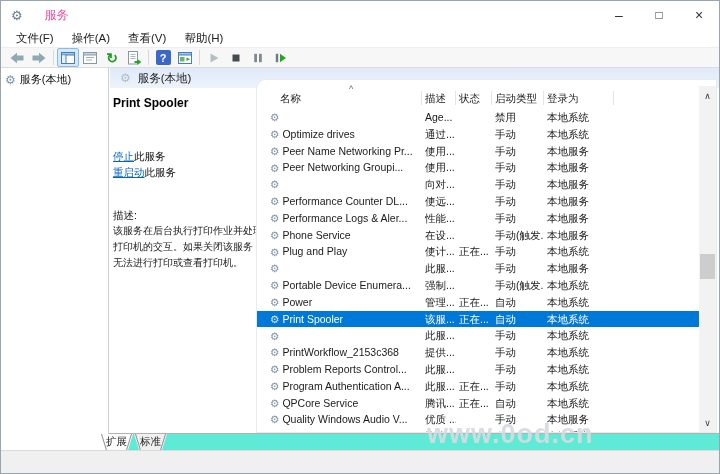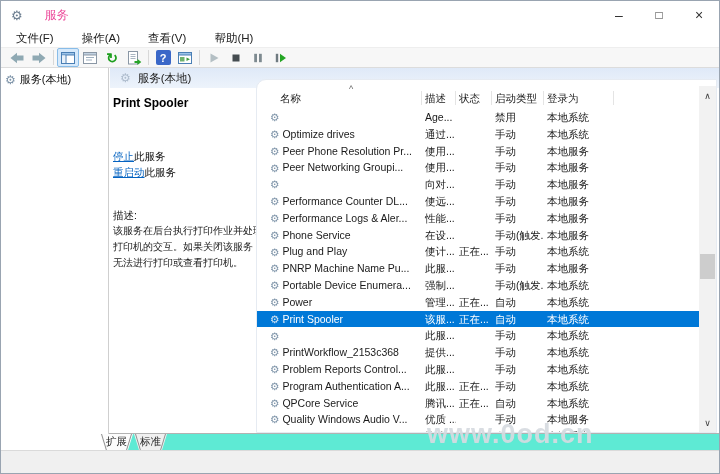--- a/index.html
+++ b/index.html
@@ -8,21 +8,21 @@
 
   
   .titlebar { position:absolute; left:0; top:0; width:718px; height:28px; background:#ffffff; display:flex; align-items:center; }
   .app-icon { margin-left:10px; font-size:13px; color:#6b7d8f; line-height:1; }
   .title { margin-left:22px; font-size:12px; color:#ec4899; }
   .win-controls { position:absolute; right:0; top:0; height:28px; display:flex; }
   .wbtn { width:40px; height:28px; display:flex; align-items:center; justify-content:center; font-size:14px; color:#333; cursor:default; }
   .wbtn.max { font-size:12px; }
 
   
-  .menubar { position:absolute; left:0; top:28px; width:718px; height:18px; background:#ffffff; display:flex; align-items:center; padding-left:6px;gap:10px; }
+  .menubar { position:absolute; left:0; top:28px; width:718px; height:18px; background:#ffffff; display:flex; align-items:center; padding-left:6px; }
   .menu-item { font-size:11.5px; color:#222; padding:2px 9px; }
 
   
   .toolbar { position:absolute; left:0; top:46px; width:718px; height:21px; background:#f7f7f7; border-top:1px solid #eeeeee; border-bottom:1px solid #dcdcdc; display:flex; align-items:center; padding-left:5px; }
   .tbtn { width:22px; height:19px; display:flex; align-items:center; justify-content:center; }
   .tbtn.pressed { background:#d6e9fb; border:1px solid #88bce8; border-radius:2px; }
   .tsep { width:1px; height:15px; background:#d8d8d8; margin:0 3px; }
   .glyph-refresh { color:#1d9e1d; font-size:14px; font-weight:bold; line-height:1; }
   .help-box { width:15px; height:15px; background:#3a67c8; border-radius:2px; color:#fff; font-weight:bold; font-size:11px; display:flex; align-items:center; justify-content:center; }
 
@@ -231,21 +231,21 @@
               <span>Optimize drives</span>
             </span>
             <span class="cell desc">通过...</span>
             <span class="cell status"></span>
             <span class="cell startup">手动</span>
             <span class="cell logon">本地系统</span>
           </div>
           <div class="svc-row">
             <span class="cell name">
               <span class="gear">⚙</span>
-              <span>Peer Phone Resolution Pr...</span>
+              <span>Peer Name Networking Pr...</span>
             </span>
             <span class="cell desc">使用...</span>
             <span class="cell status"></span>
             <span class="cell startup">手动</span>
             <span class="cell logon">本地服务</span>
           </div>
           <div class="svc-row">
             <span class="cell name">
               <span class="gear">⚙</span>
               <span>Peer Networking Groupi...</span>
@@ -300,21 +300,20 @@
               <span>Plug and Play</span>
             </span>
             <span class="cell desc">使计...</span>
             <span class="cell status">正在...</span>
             <span class="cell startup">手动</span>
             <span class="cell logon">本地系统</span>
           </div>
           <div class="svc-row">
             <span class="cell name">
               <span class="gear">⚙</span>
-              <span>PNRP Machine Name Pu...</span>
             </span>
             <span class="cell desc">此服...</span>
             <span class="cell status"></span>
             <span class="cell startup">手动</span>
             <span class="cell logon">本地服务</span>
           </div>
           <div class="svc-row">
             <span class="cell name">
               <span class="gear">⚙</span>
               <span>Portable Device Enumera...</span>

